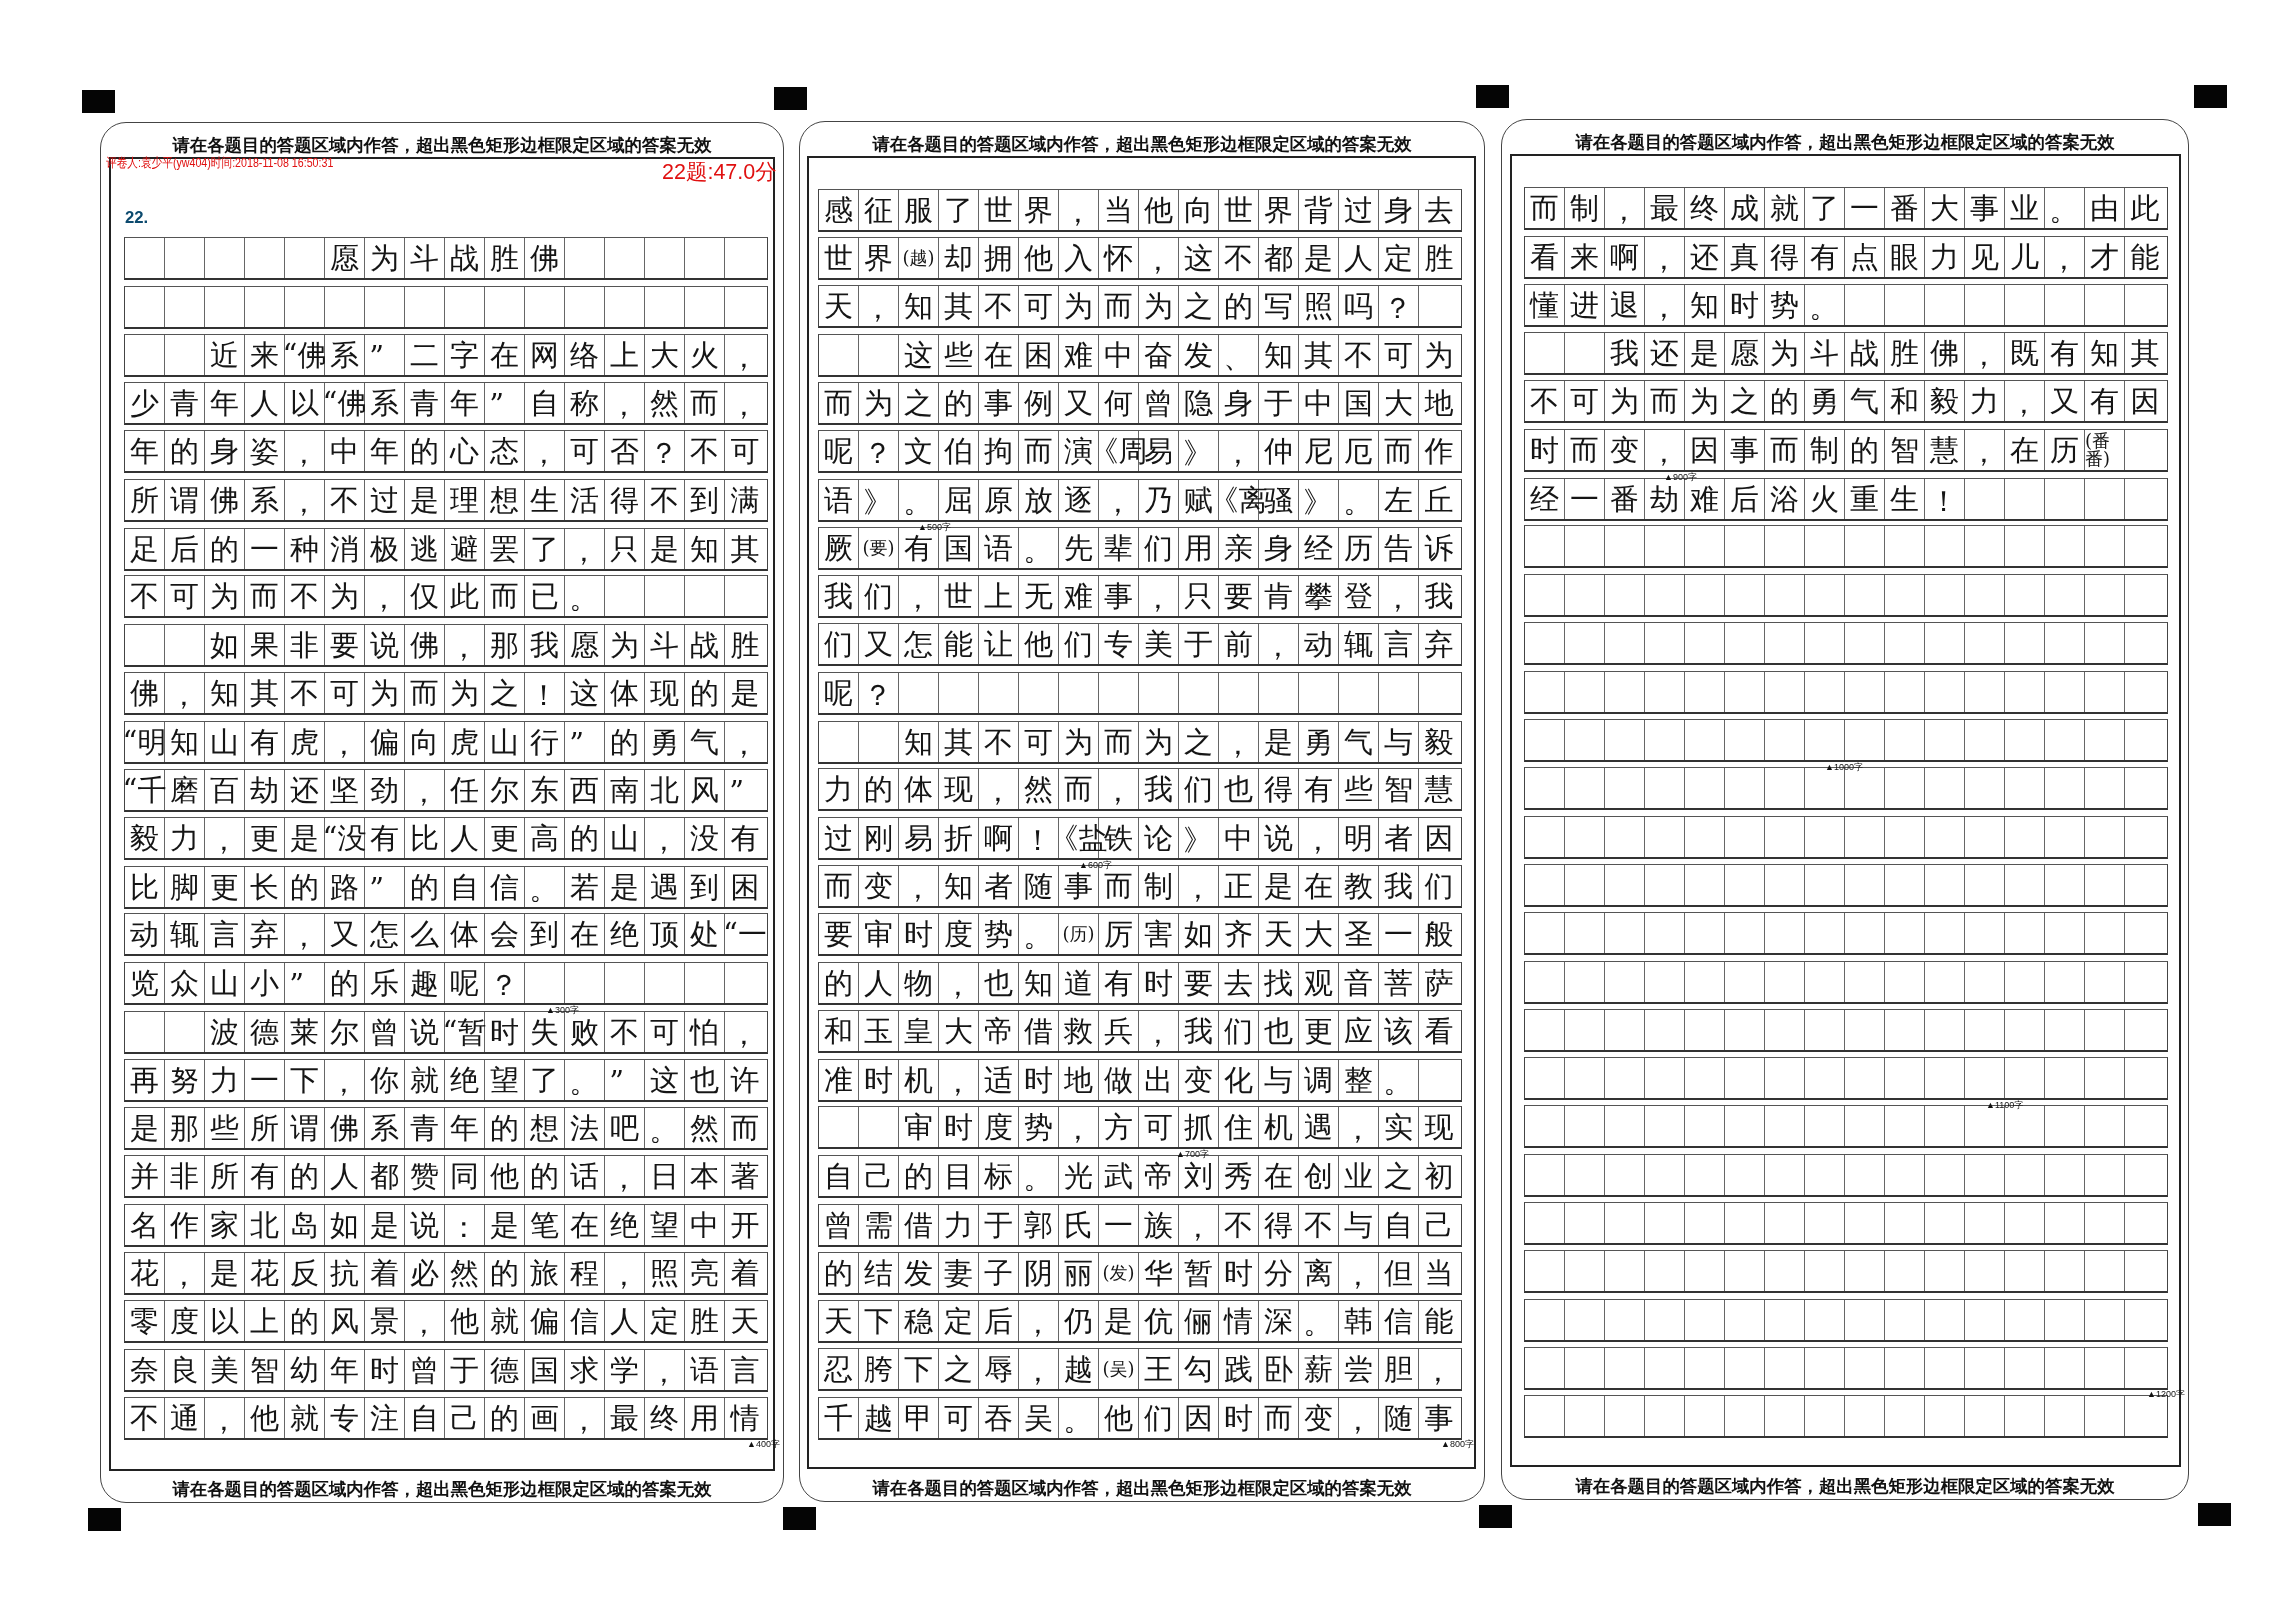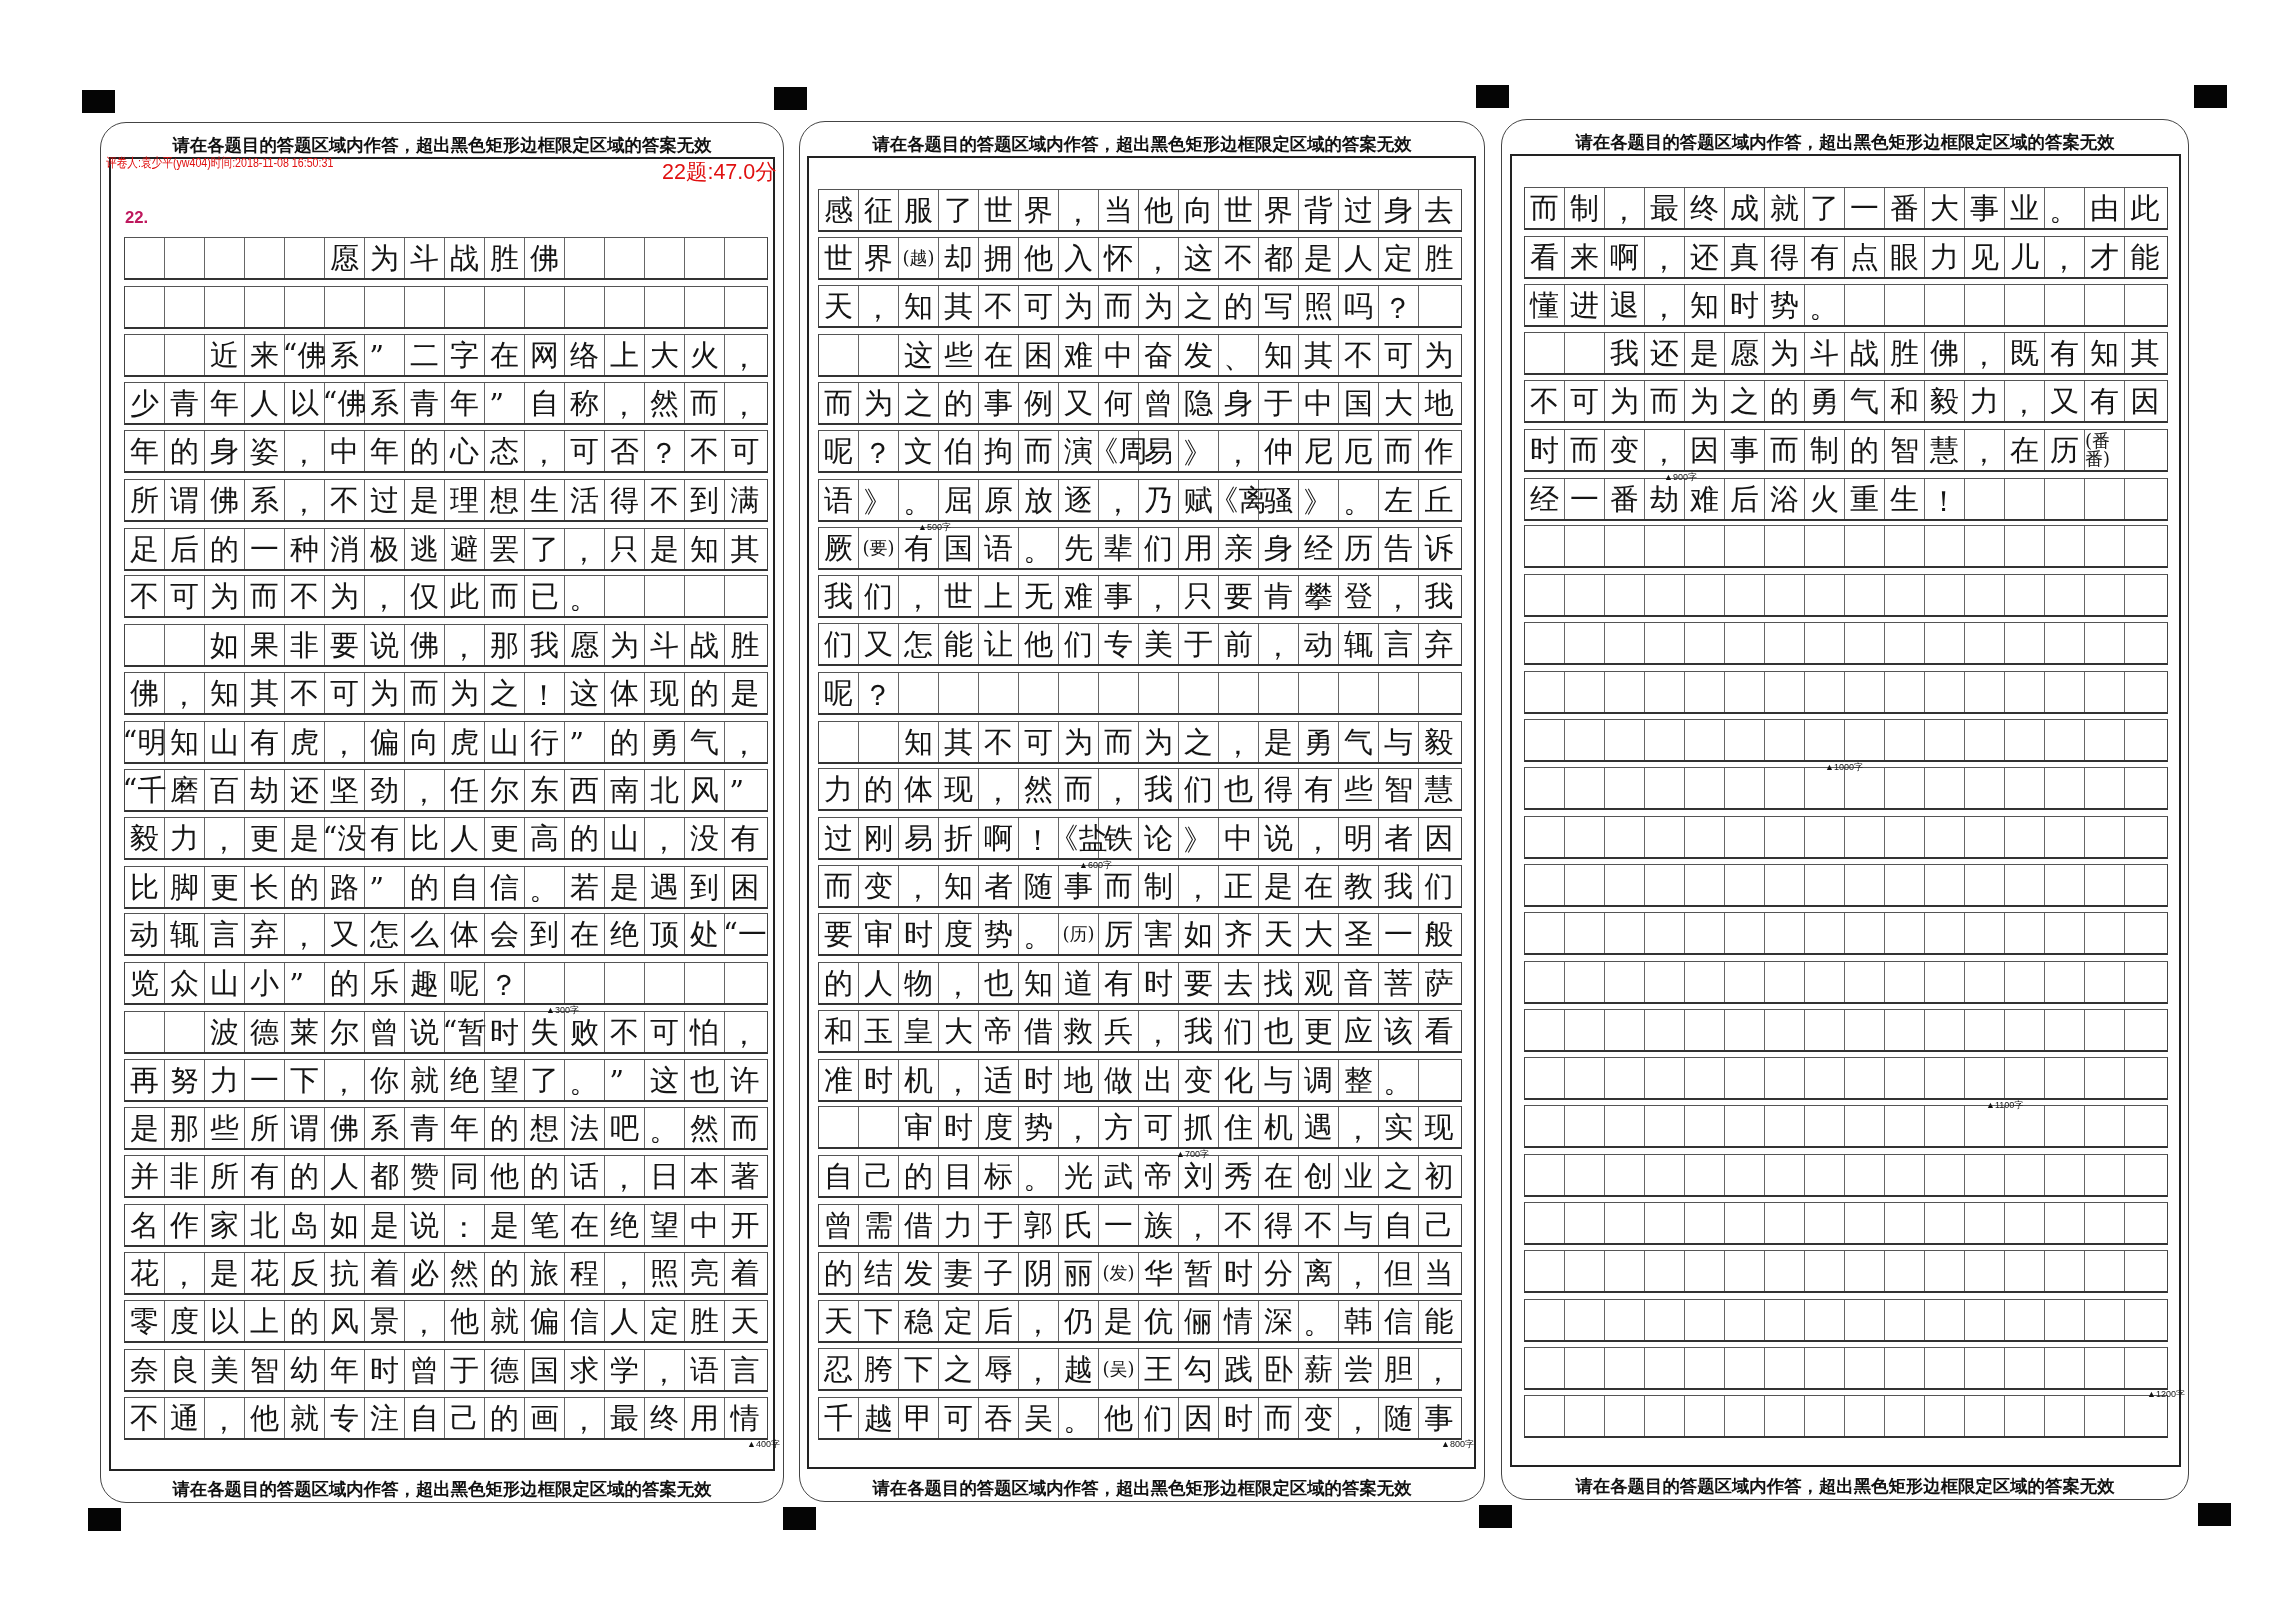--- a/index.html
+++ b/index.html
@@ -8,21 +8,21 @@
   .reg-mark { position: absolute; width: 33px; height: 23px; background: #050505; }
   .panel { position: absolute; border: 1.4px solid #444; border-radius: 26px; box-sizing: border-box; }
   .panel-notice { position: absolute; left: 0; right: 0; text-align: center; font-size: 17.4px;
                   color: #111; font-weight: bold; letter-spacing: 0px; white-space: nowrap;
                   font-family: "DejaVu Sans", sans-serif; }
   .answer-box { position: absolute; border: 2.1px solid #222; box-sizing: border-box; }
   .grader-line { position: absolute; color: #e01010; font-size: 13px; white-space: nowrap;
                  font-family: "Liberation Sans", sans-serif; transform: scaleX(0.82); transform-origin: left center; }
   .score { position: absolute; color: #e01010; font-size: 21.5px; white-space: nowrap;
            font-family: "Liberation Sans", sans-serif; }
-  .qnum { position: absolute; font-size: 16.7px; font-weight: bold; color: #be185d;
+  .qnum { position: absolute; font-size: 16.7px; font-weight: bold; color: #0c4a6e;
           font-family: "Liberation Sans", sans-serif; }
   .grid-row { position: absolute; height: 43px; box-sizing: border-box;
               border-top: 1.4px solid #555; border-bottom: 2.1px solid #333;
               border-left: 1.4px solid #444; border-right: 1.4px solid #444;
               display: flex; }
   .cell { width: 40px; height: 100%; box-sizing: border-box; border-right: 0.7px solid #666;
           display: flex; align-items: center; justify-content: center;
           font-family: "DejaVu Serif", "Liberation Serif", serif; font-size: 29px; color: #151515;
           line-height: 1; }
   .cell:last-child { border-right: none; }

